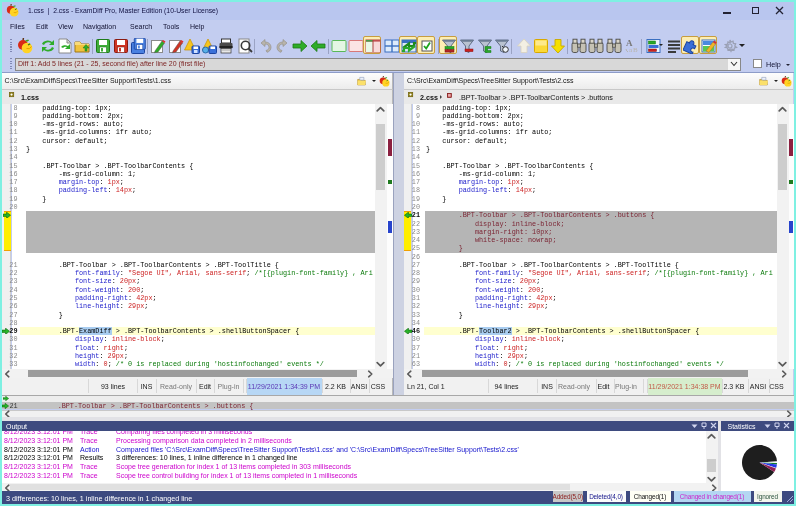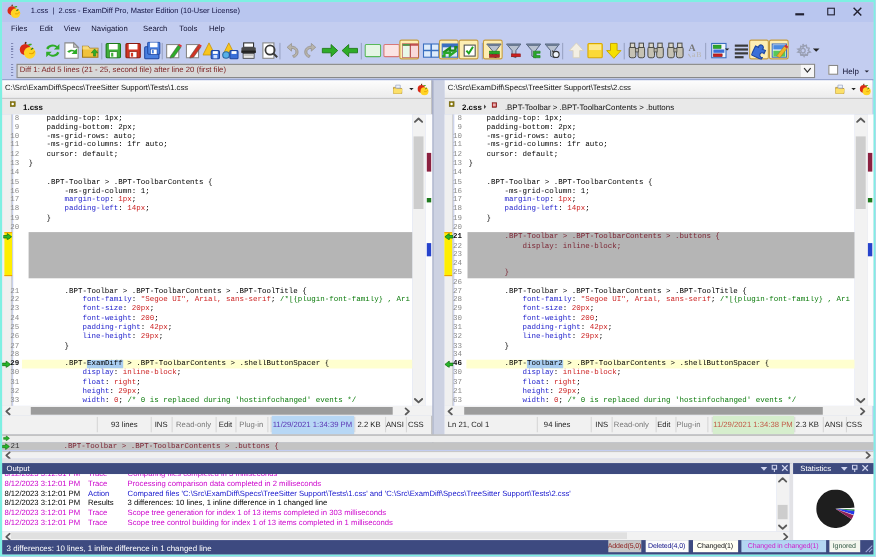--- a/index.html
+++ b/index.html
@@ -380,20 +380,22 @@
 <div class="cl" style="left:426px;top:145.00px;width:351px">}</div>
 <div class="cl" style="left:426px;top:153.28px;width:351px"></div>
 <div class="cl" style="left:426px;top:161.56px;width:351px">    .BPT-Toolbar &gt; .BPT-ToolbarContents {</div>
 <div class="cl" style="left:426px;top:169.84px;width:351px">        -ms-grid-column: 1;</div>
 <div class="cl" style="left:426px;top:178.12px;width:351px">        <span style="color:#2222cc">margin-top</span>: <span style="color:#cc2222">1px</span>;</div>
 <div class="cl" style="left:426px;top:186.40px;width:351px">        <span style="color:#2222cc">padding-left</span>: <span style="color:#cc2222">14px</span>;</div>
 <div class="cl" style="left:426px;top:194.68px;width:351px">    }</div>
 <div class="cl" style="left:426px;top:202.96px;width:351px"></div>
 <div class="cl" style="left:426px;top:211.24px;width:351px"><span style="color:#7b2433">        .BPT-Toolbar &gt; .BPT-ToolbarContents &gt; .buttons {</span></div>
 <div class="cl" style="left:426px;top:219.52px;width:351px"><span style="color:#7b2433">            display: inline-block;</span></div>
+<div class="cl" style="left:426px;top:227.80px;width:351px"><span style="color:#7b2433">            margin-right: 10px;</span></div>
+<div class="cl" style="left:426px;top:236.08px;width:351px"><span style="color:#7b2433">            white-space: nowrap;</span></div>
 <div class="cl" style="left:426px;top:244.36px;width:351px"><span style="color:#7b2433">        }</span></div>
 <div class="cl" style="left:426px;top:252.64px;width:351px"></div>
 <div class="cl" style="left:426px;top:260.92px;width:351px">        .BPT-Toolbar &gt; .BPT-ToolbarContents &gt; .BPT-ToolTitle {</div>
 <div class="cl" style="left:426px;top:269.20px;width:351px">            <span style="color:#2222cc">font-family</span>: <span style="color:#cc2222">"Segoe UI", Arial, sans-serif</span>;<span style="color:#0a7a0a"> /*[{plugin-font-family} , Ari</span></div>
 <div class="cl" style="left:426px;top:277.48px;width:351px">            <span style="color:#2222cc">font-size</span>: <span style="color:#cc2222">20px</span>;</div>
 <div class="cl" style="left:426px;top:285.76px;width:351px">            <span style="color:#2222cc">font-weight</span>: <span style="color:#cc2222">200</span>;</div>
 <div class="cl" style="left:426px;top:294.04px;width:351px">            <span style="color:#2222cc">padding-right</span>: <span style="color:#cc2222">42px</span>;</div>
 <div class="cl" style="left:426px;top:302.32px;width:351px">            <span style="color:#2222cc">line-height</span>: <span style="color:#cc2222">29px</span>;</div>
 <div class="cl" style="left:426px;top:310.60px;width:351px">        }</div>
 <div class="cl" style="left:426px;top:318.88px;width:351px"></div>

